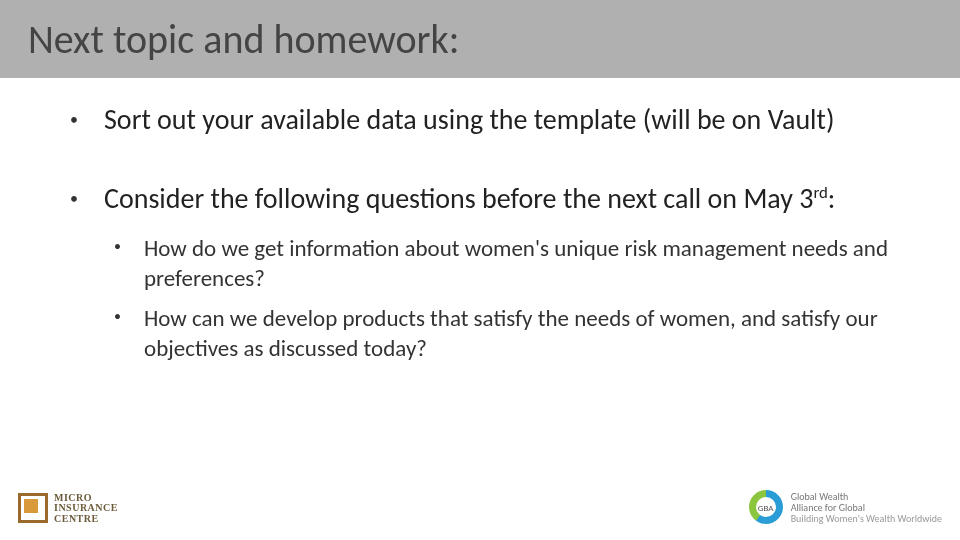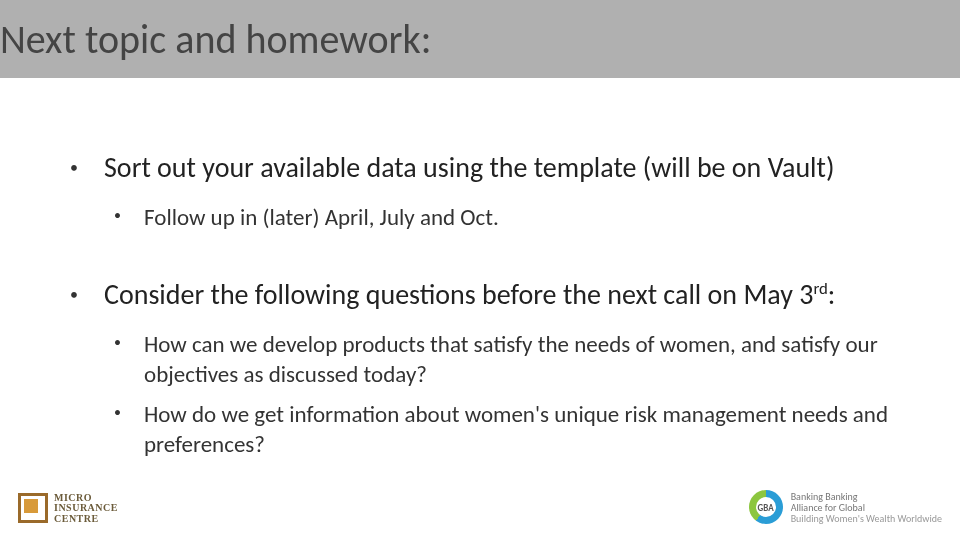--- a/index.html
+++ b/index.html
@@ -2,37 +2,37 @@
 <html><head>
 <meta charset="utf-8">
 <style>
   * { margin: 0; padding: 0; box-sizing: border-box; }
   html, body { width: 960px; height: 540px; font-family: Calibri, "Segoe UI", Arial, sans-serif; background: #fff; color: #222; overflow: hidden; }
   .title-bar {
     background: #b0b0b0;
     height: 78px;
     display: flex;
     align-items: center;
+    padding-left: 28px;
   }
   .title-bar h1 {
     font-size: 40px;
     font-weight: 400;
     color: #444;
   }
   .content {
     padding: 24px 48px 0 48px;
   }
   ul.level1 {
     list-style: none;
   }
   ul.level1 > li {
     position: relative;
     padding-left: 56px;
     margin-bottom: 28px;
-    margin-top: 48px;
   }
   ul.level1 > li::before {
     content: "•";
     position: absolute;
     left: 22px;
     top: 8px;
     font-size: 16px;
     color: #333;
   }
   ul.level1 > li > .main-text {
@@ -120,21 +120,21 @@
     left: 7px; top: 7px;
     width: 20px; height: 20px;
     border-radius: 50%;
     background: #fff;
   }
   .gba-label {
     position: absolute;
     left: 50%; top: 50%;
     transform: translate(-50%, -50%);
     font-size: 9px;
-    font-weight: 700;
+    font-weight: 400;
     color: #555;
     z-index: 2;
   }
   .gba-text {
     font-size: 10px;
     line-height: 1.1;
     color: #777;
   }
   .gba-text .tag { font-size: 10px; color: #999; }
 </style>
@@ -142,52 +142,47 @@
 <body>
 
 <div class="title-bar">
   <h1>Next topic and homework:</h1>
 </div>
 
 <div class="content">
   <ul class="level1">
     <li>
       <div class="main-text">Sort out your available data using the template (will be on Vault)</div>
-      <ul class="level2">
-        <li>
-          <div class="sub-text">Follow up in (later) April, July and Oct.</div>
-        </li>
-      </ul>
     </li>
     <li style="margin-top:44px;">
       <div class="main-text">Consider the following questions before the next call on May 3<sup>rd</sup>:</div>
       <ul class="level2">
         <li>
-          <div class="sub-text">How can we develop products that satisfy the needs of women, and satisfy our objectives as discussed today?</div>
+          <div class="sub-text">How do we get information about women's unique risk management needs and preferences?</div>
         </li>
         <li>
-          <div class="sub-text">How do we get information about women's unique risk management needs and preferences?</div>
+          <div class="sub-text">How can we develop products that satisfy the needs of women, and satisfy our objectives as discussed today?</div>
         </li>
       </ul>
     </li>
   </ul>
 </div>
 
 <div class="footer">
   <div class="logo-left">
     <div class="mic-square"></div>
     <div class="mic-text">
       <div>Micro</div>
       <div>Insurance</div>
       <div>Centre</div>
     </div>
   </div>
   <div class="logo-right">
     <div class="gba-circle">
       <span class="gba-label">GBA</span>
     </div>
     <div class="gba-text">
-      <div>Banking Banking</div>
+      <div>Global Wealth</div>
       <div>Alliance for Global</div>
       <div class="tag">Building Women's Wealth Worldwide</div>
     </div>
   </div>
 </div>
 
 </body></html>

